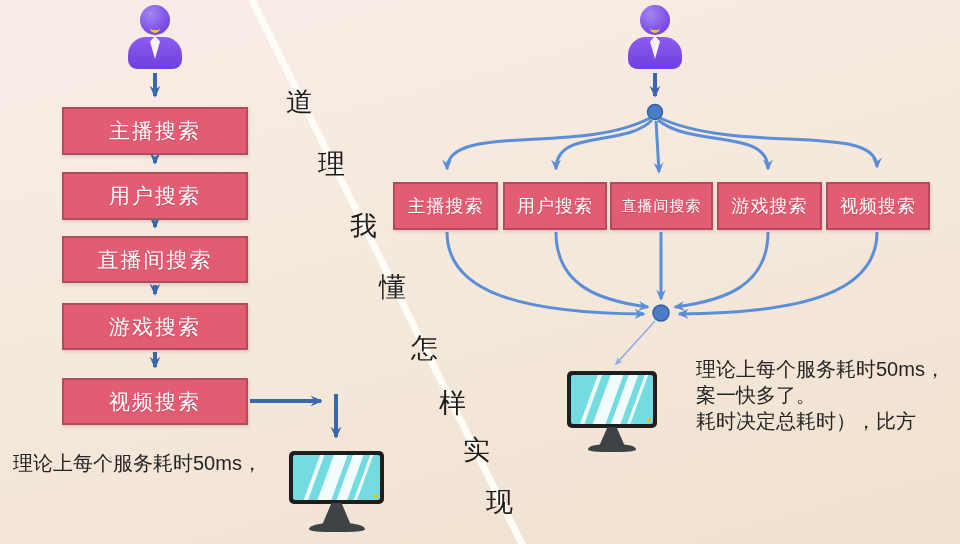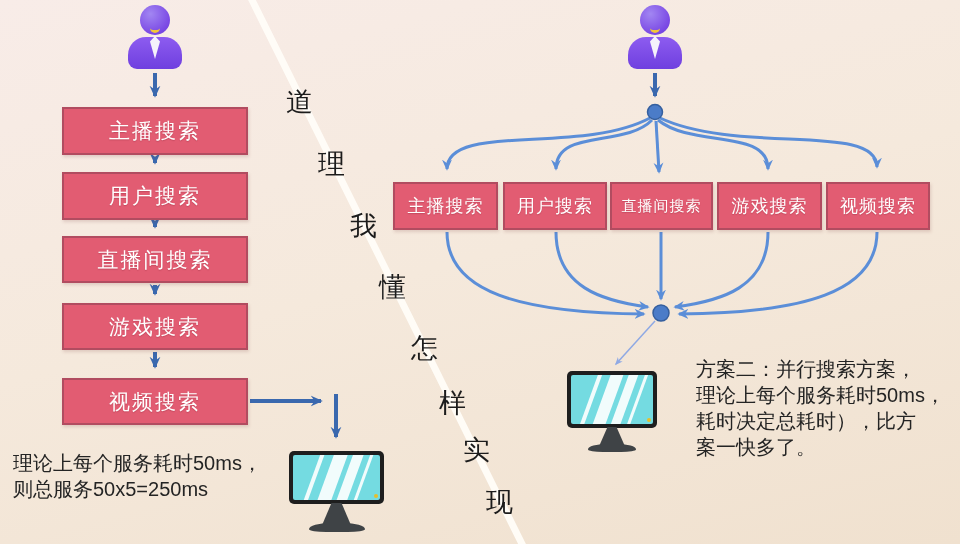--- a/index.html
+++ b/index.html
@@ -194,22 +194,20 @@
           <div class="stripe s4"></div>
         <div class="dot"></div>
       </div>
     </div>
     <div class="stand"></div>
     <div class="base"></div>
   </div>
 
   <div class="caption cap-left">
     <div>理论上每个服务耗时50ms，</div>
-    <div>则总服务50x5=250ms</div>
   </div>
   <div class="caption cap-right">
-    <div>方案二：并行搜索方案，</div>
     <div>理论上每个服务耗时50ms，</div>
+    <div>案一快多了。</div>
     <div>耗时决定总耗时），比方</div>
-    <div>案一快多了。</div>
   </div>
 
 </div>
 
 </body></html>

